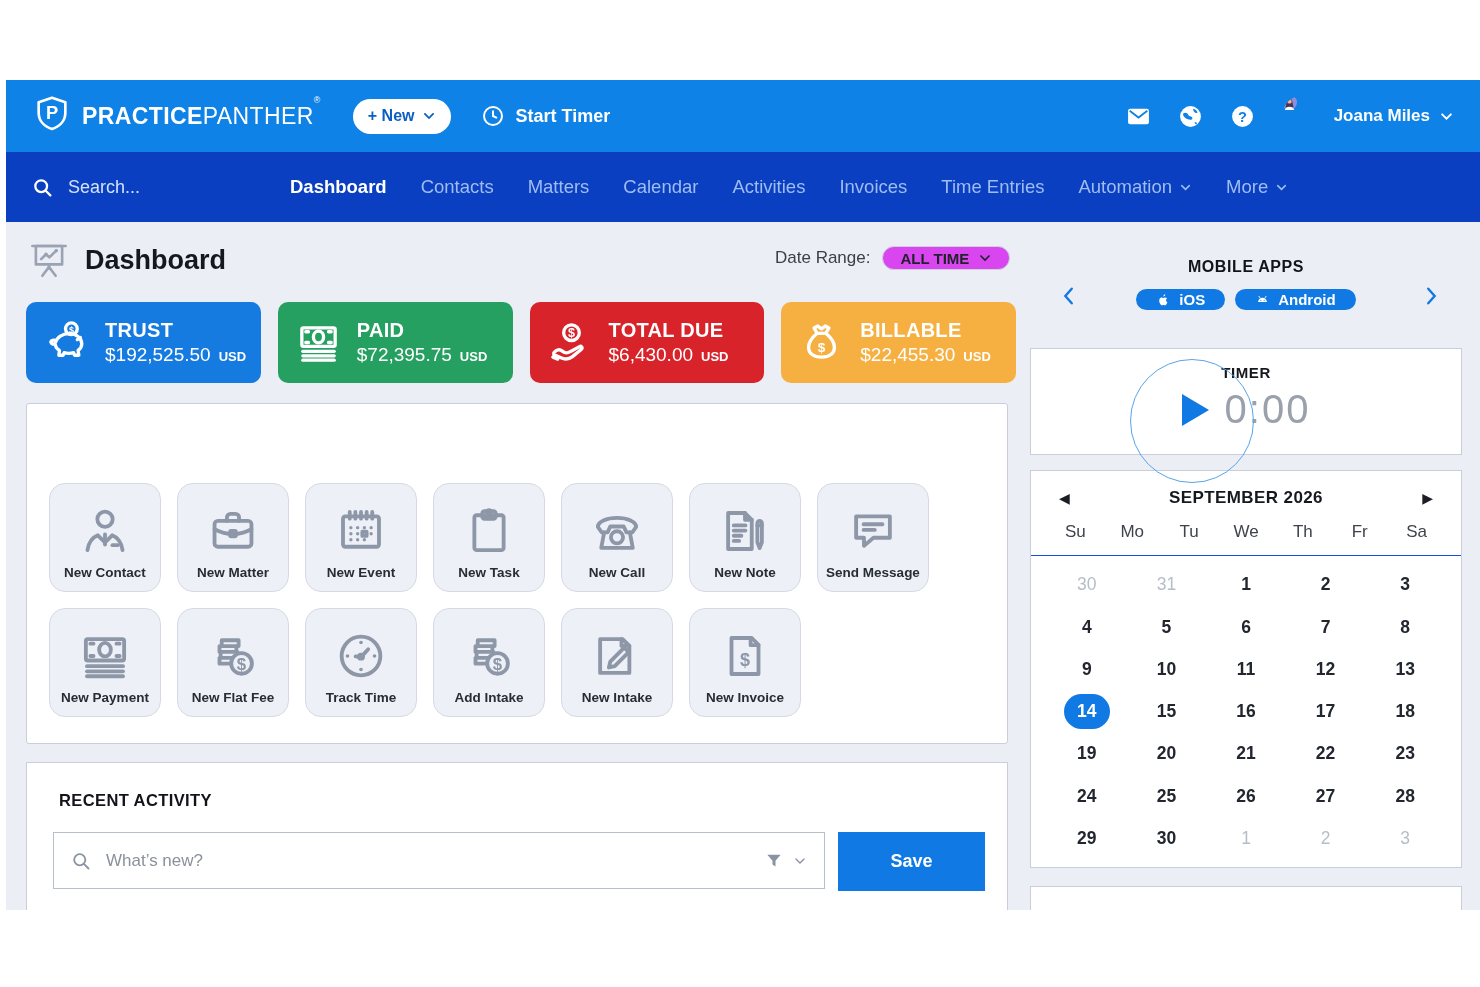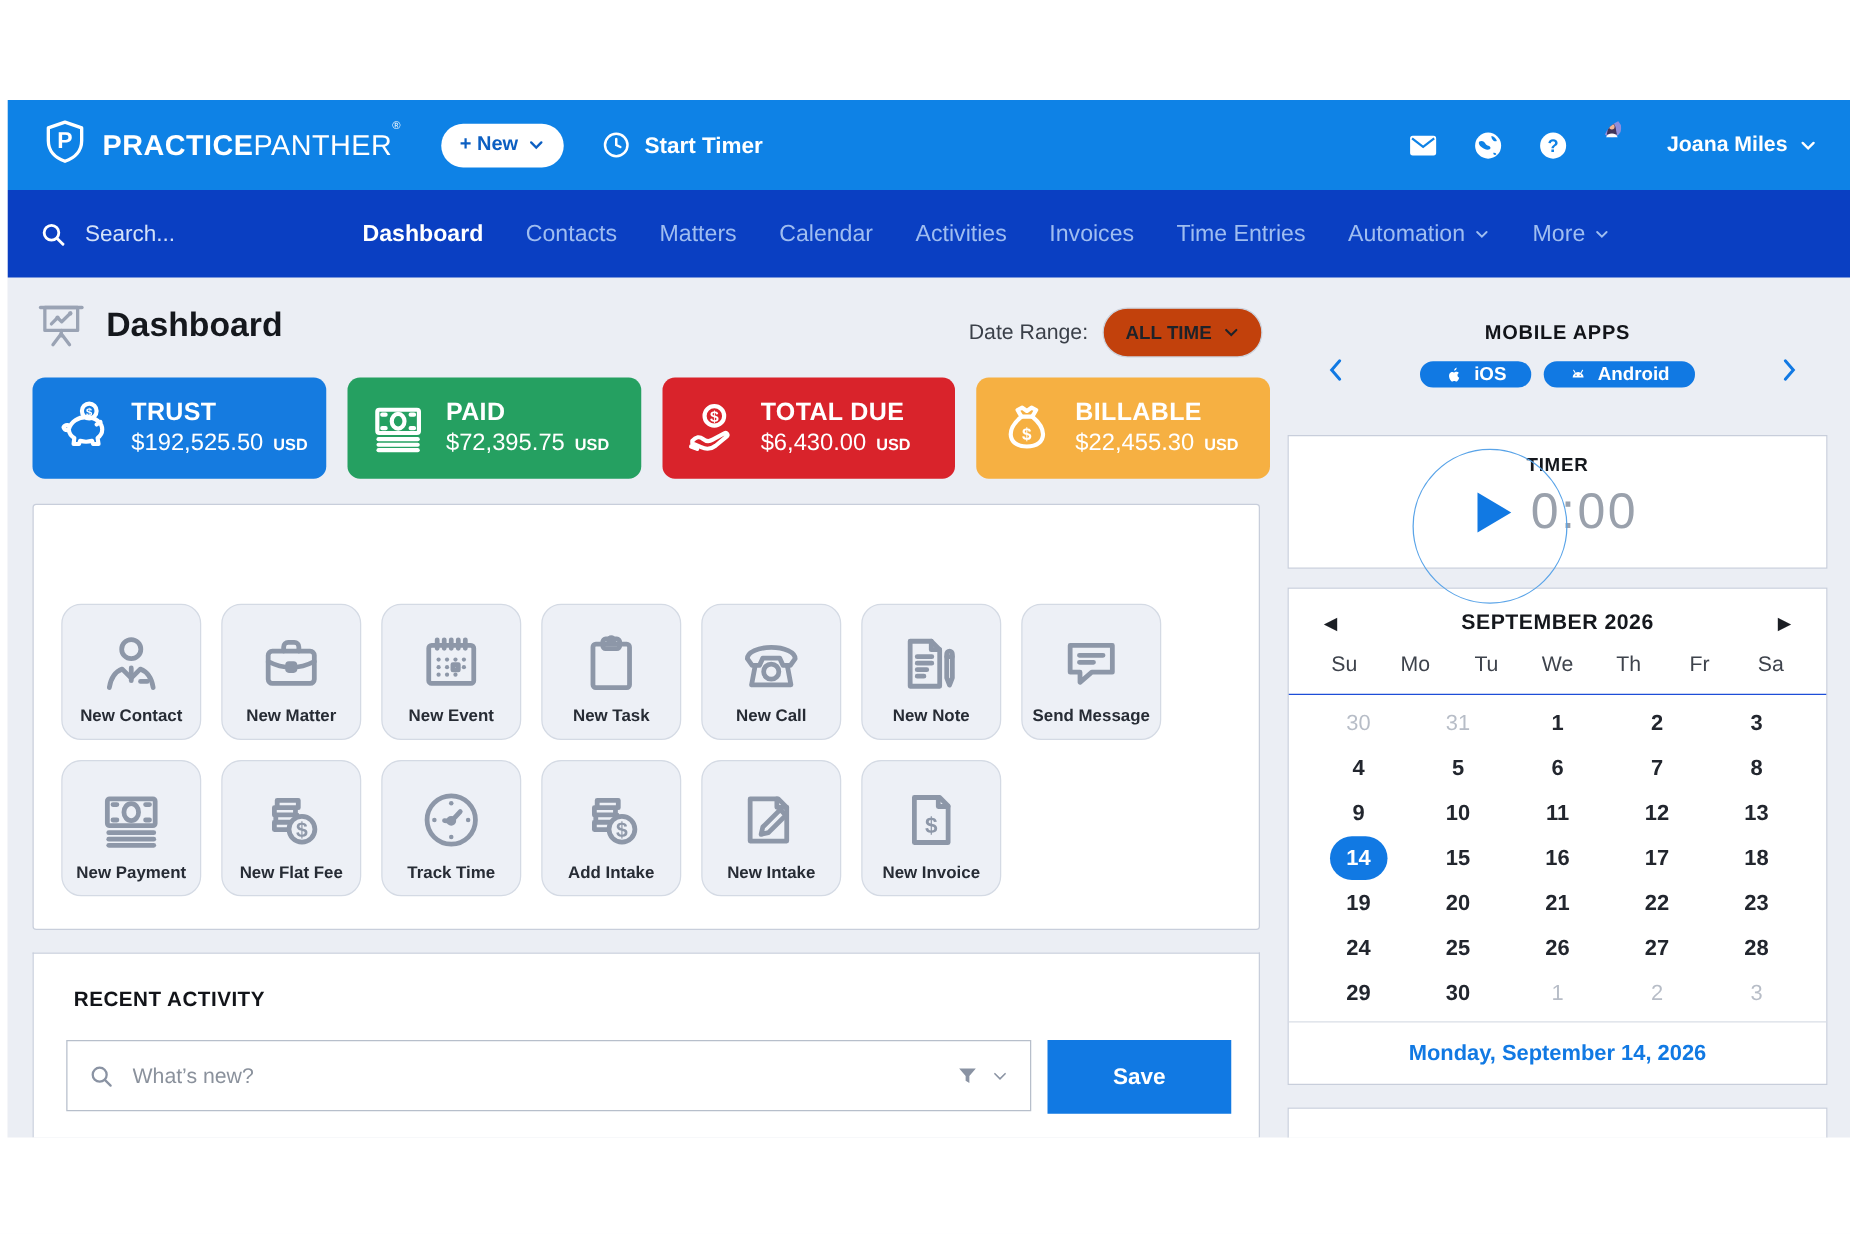--- a/index.html
+++ b/index.html
@@ -37,21 +37,21 @@
 
   
   .content { position:relative; height:688px; }
 
   .title-row { position:absolute; left:22px; top:16px; display:flex; align-items:center; gap:15px; }
   .board-icon { width:42px; height:44px; color:#9aa3b4; }
   .page-title { font-size:27px; font-weight:800; color:#15181d; }
 
   .range-row { position:absolute; left:769px; top:24px; display:flex; align-items:center; gap:12px; }
   .range-label { font-size:17px; color:#3b4049; }
-  .range-pill { background:#c2410c; border:1px solid #ccd2dc; border-radius:21px; height:40px; padding:0 17px;
+  .range-pill { background:#d946ef; border:1px solid #ccd2dc; border-radius:21px; height:24px; padding:0 17px;
                 display:flex; align-items:center; gap:9px; font-weight:800; font-size:15px; color:#1e2229; cursor:pointer; }
   .range-pill svg { width:14px; height:14px; }
 
   .stats { position:absolute; left:20px; top:80px; width:990px; display:flex; gap:17px; }
   .stat { flex:1; height:81px; border-radius:10px; display:flex; align-items:center; padding:0 10px 0 17px; color:#fff; gap:15px; cursor:pointer; }
   .stat svg { width:47px; height:47px; flex:none; }
   .stat-label { font-size:20px; font-weight:800; letter-spacing:.3px; }
   .stat-amount { font-size:19px; font-weight:400; display:flex; align-items:baseline; gap:8px; margin-top:2px; white-space:nowrap; }
   .stat-cur { font-size:13px; font-weight:800; }
 
@@ -651,19 +651,18 @@
           <div class="day muted">
             <span>1</span>
           </div>
           <div class="day muted">
             <span>2</span>
           </div>
           <div class="day muted">
             <span>3</span>
           </div>
         </div>
-      <div class="cal-footer">Monday, September 14, 2026</div>
     </div>
 
     <div class="next-card"></div>
 
   </div>
 </div>
 
 </body></html>

